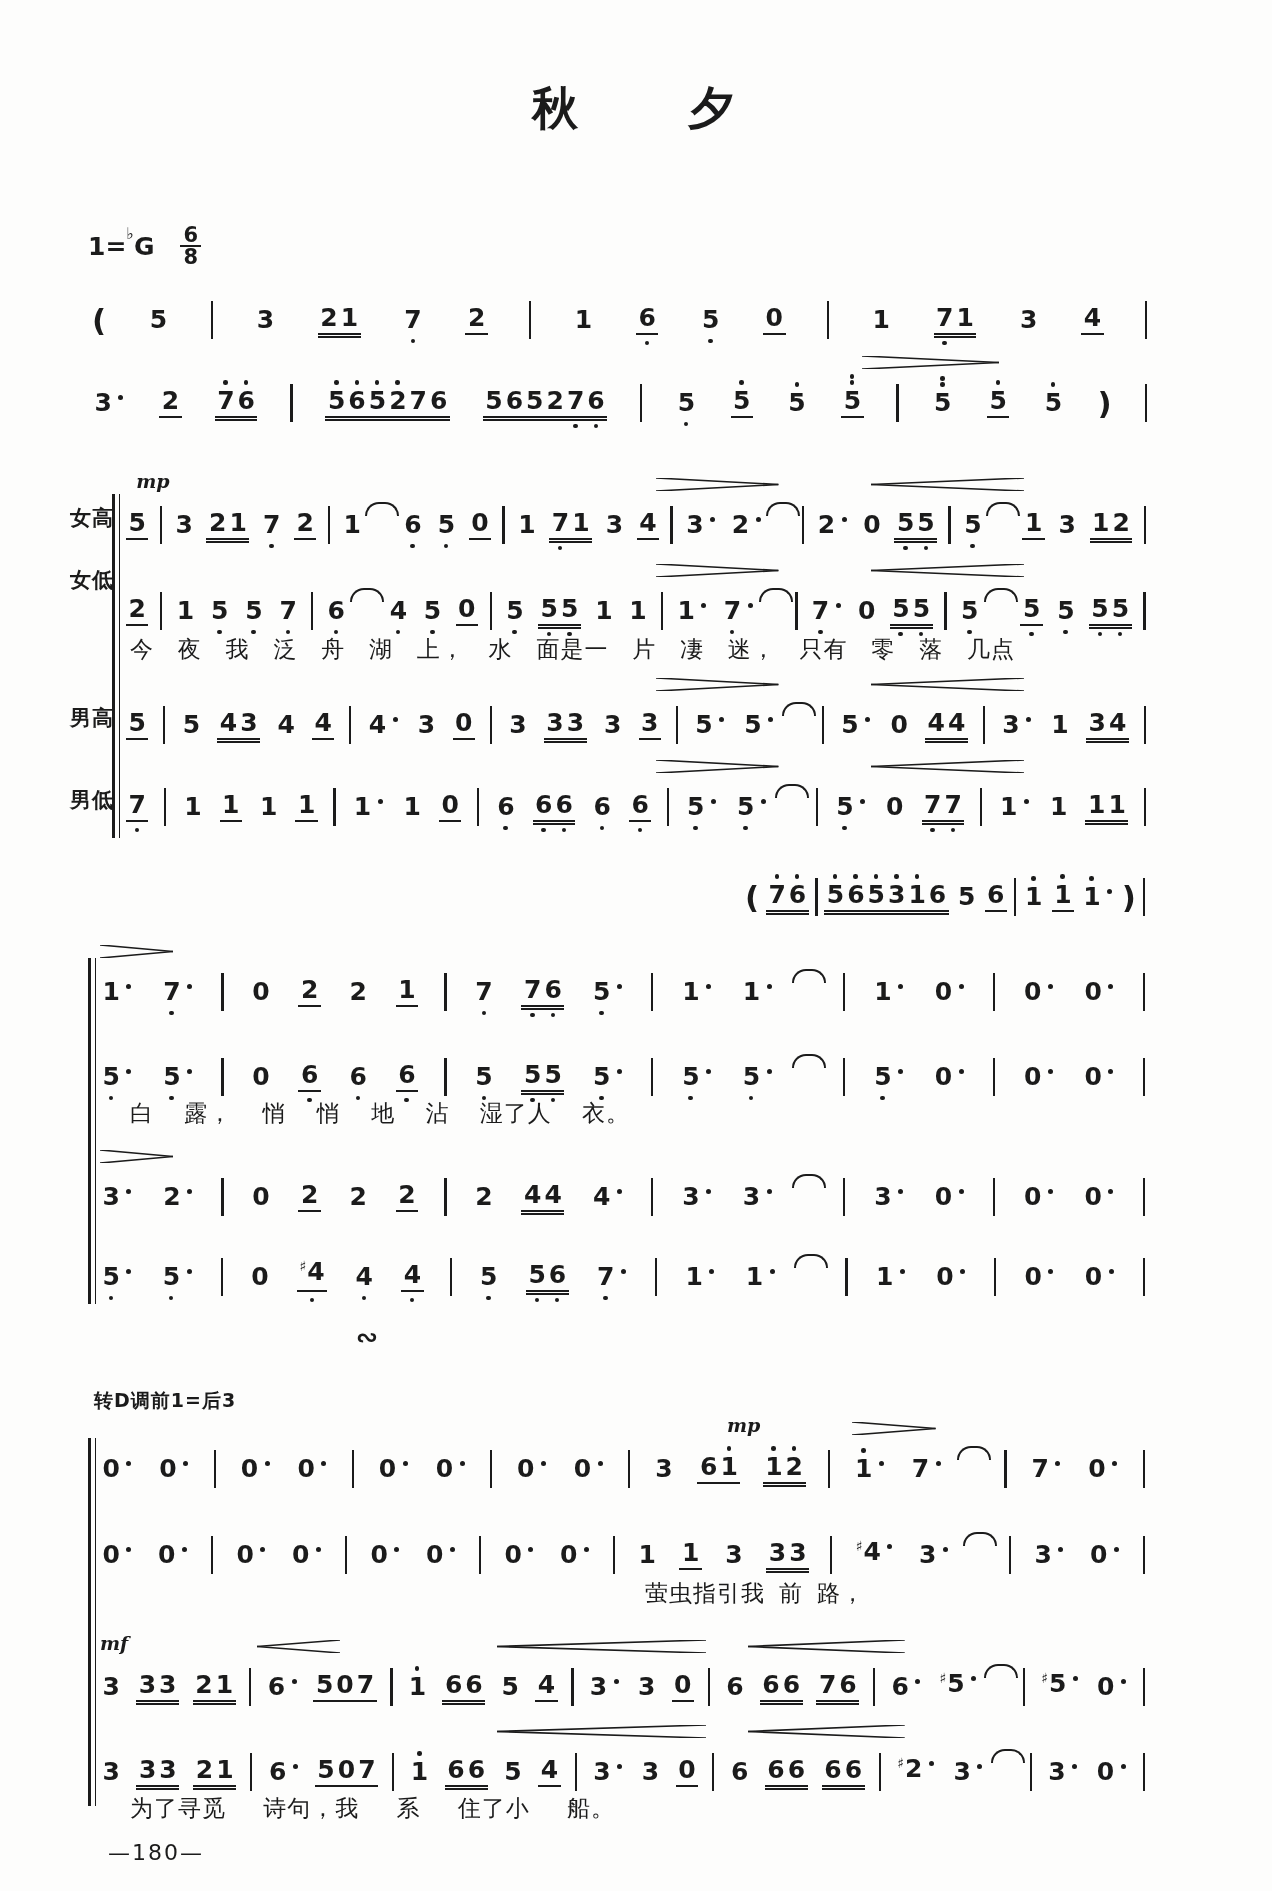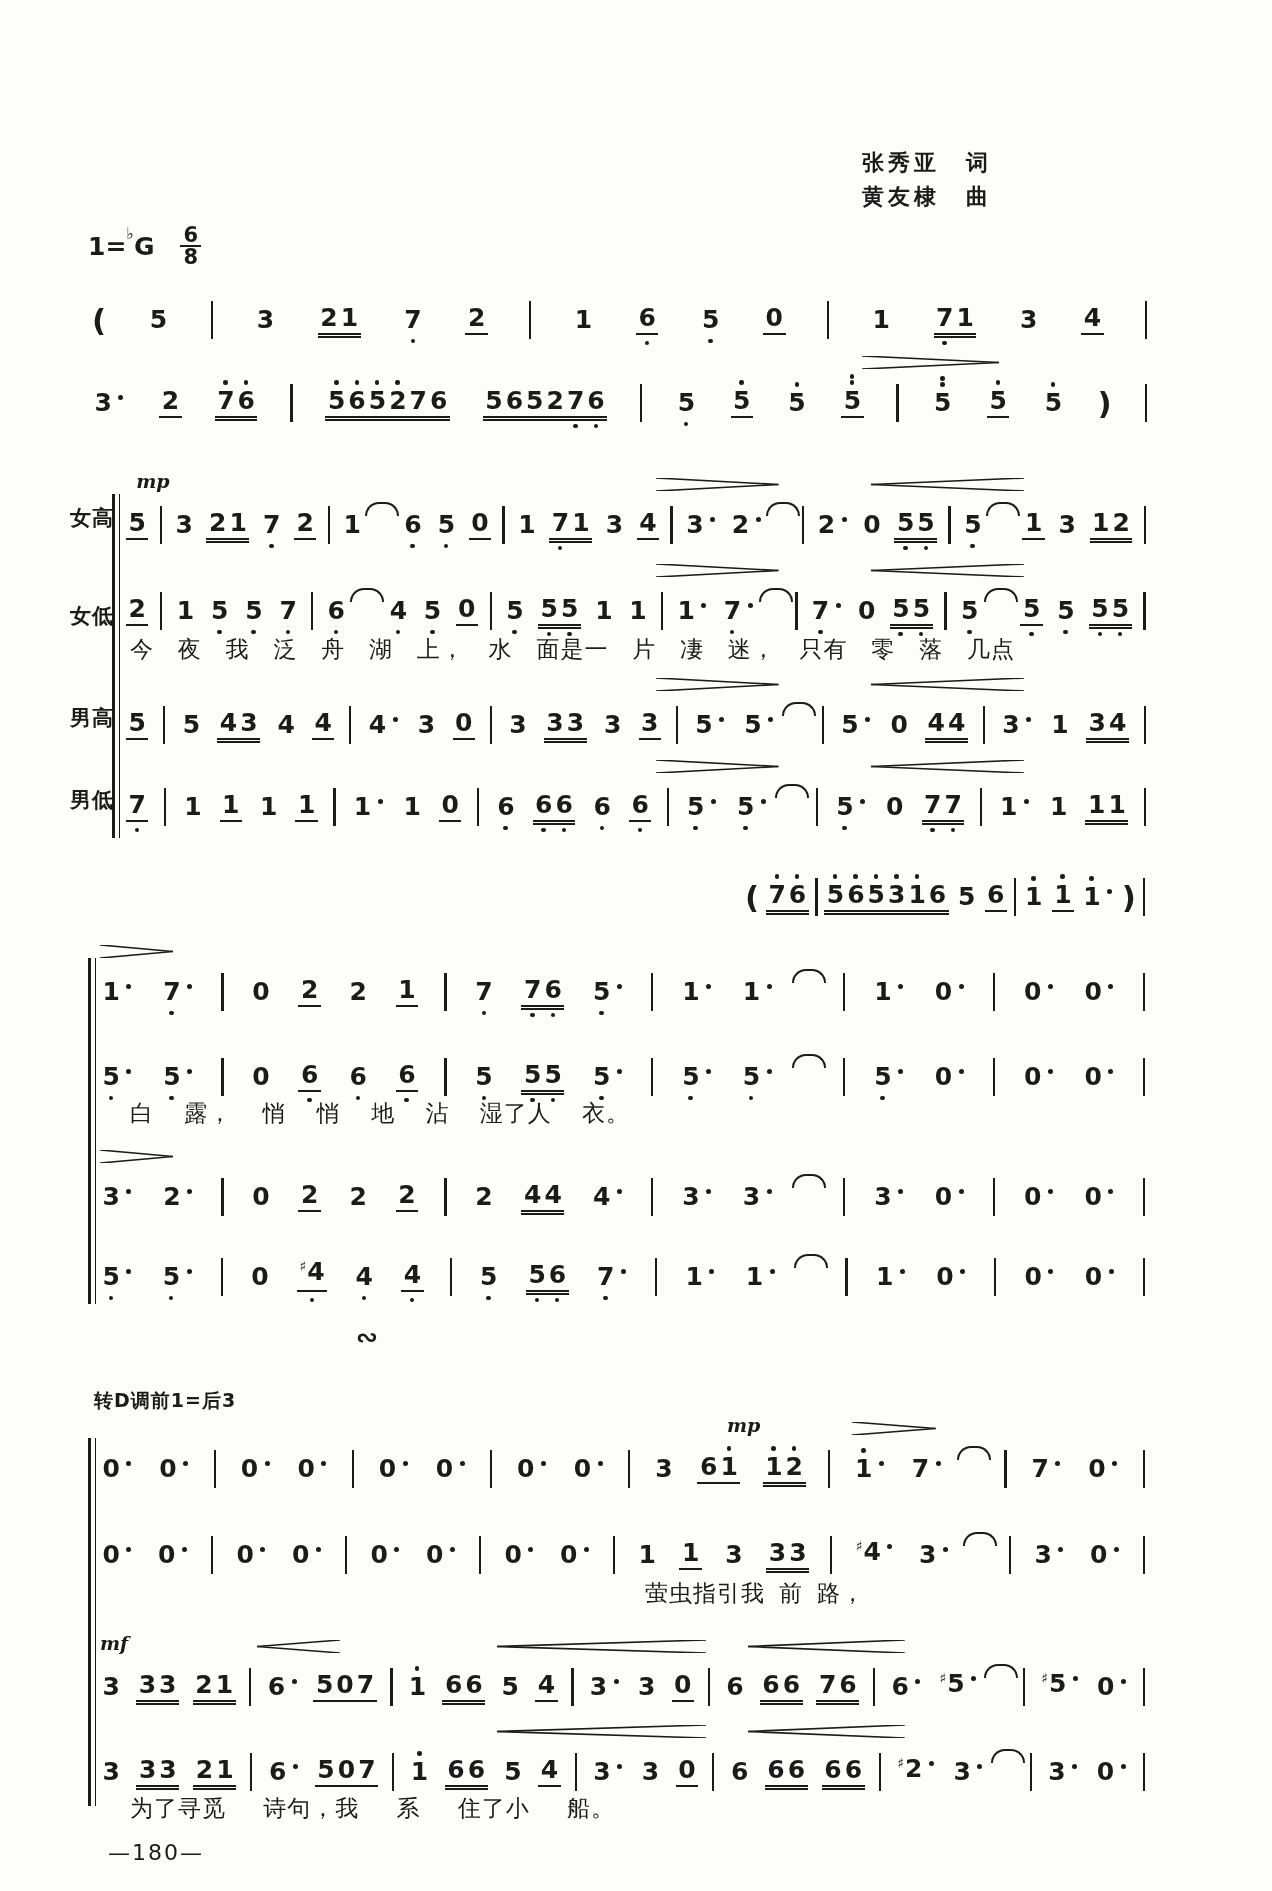--- a/index.html
+++ b/index.html
@@ -58,36 +58,33 @@
   .bracket{position:absolute;width:4px;border-left:3px solid #1b1b1b;border-right:1.6px solid #1b1b1b;}
   .modulation{position:absolute;left:94px;top:1388px;font-size:19px;font-weight:bold;letter-spacing:1px;}
   .ornament{position:absolute;left:356px;top:1322px;font-size:26px;font-weight:bold;}
   .page-number{position:absolute;left:108px;top:1840px;font-size:22px;letter-spacing:2px;}
 </style>
 </head>
 <body>
 
 <div class="sheet">
 
-
-  <div class="credits">
-    <div>张秀亚　词</div>
-    <div>黄友棣　曲</div>
-  </div>
+  <div class="title">秋　　夕</div>
+
 
   <div class="keysig">
     <span><span>1=</span><span class="flat">♭</span><span>G</span></span>
     <span class="meter">
       <span class="num">6</span>
       <span class="den">8</span>
     </span>
   </div>
 
   <div class="voice-label" style="top: 504px;">女高</div>
-  <div class="voice-label" style="top: 602px;">女低</div>
+  <div class="voice-label" style="top: 566px;">女低</div>
   <div class="voice-label" style="top: 704px;">男高</div>
   <div class="voice-label" style="top: 786px;">男低</div>
 
   <div class="bracket" style="left: 112px; top: 494px; height: 344px;"></div>
   <div class="bracket" style="left: 88px; top: 958px; height: 346px;"></div>
   <div class="bracket" style="left: 88px; top: 1438px; height: 368px;"></div>
 
   <div id="music-root">
       <div class="music-line" style="left: 92px; top: 295px; width: 1055px;">
         <span class="paren">(</span>

